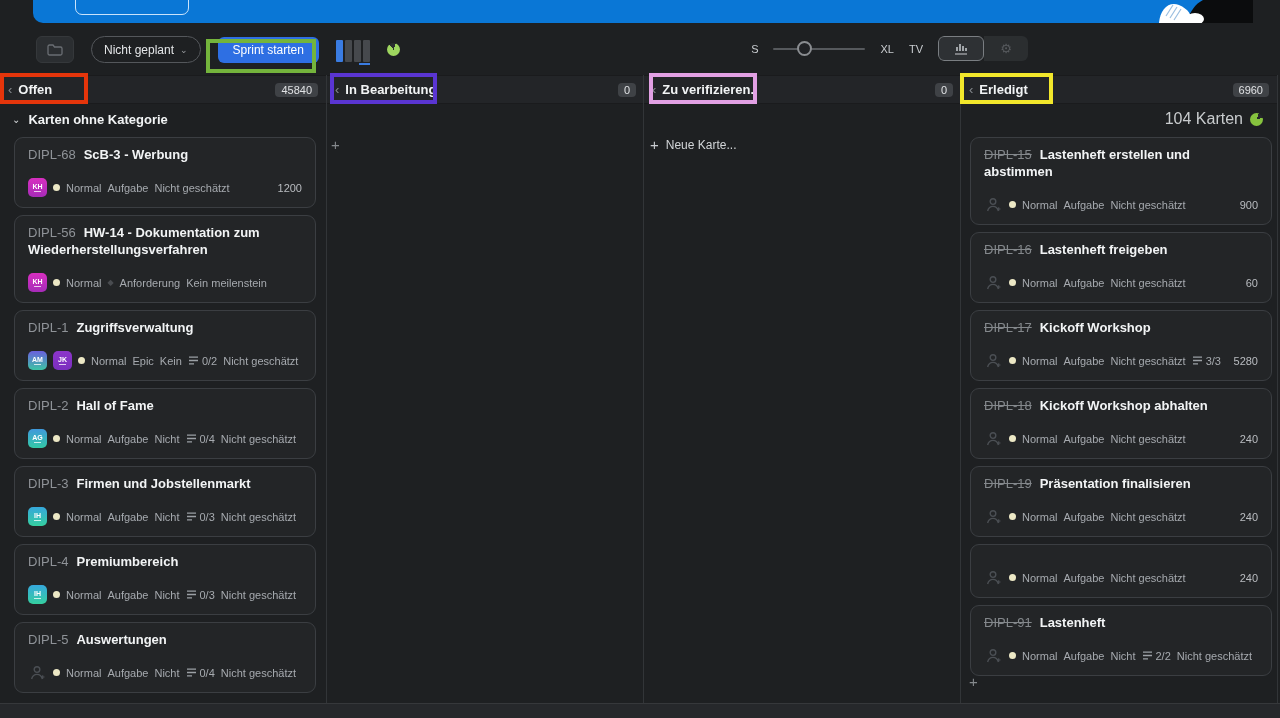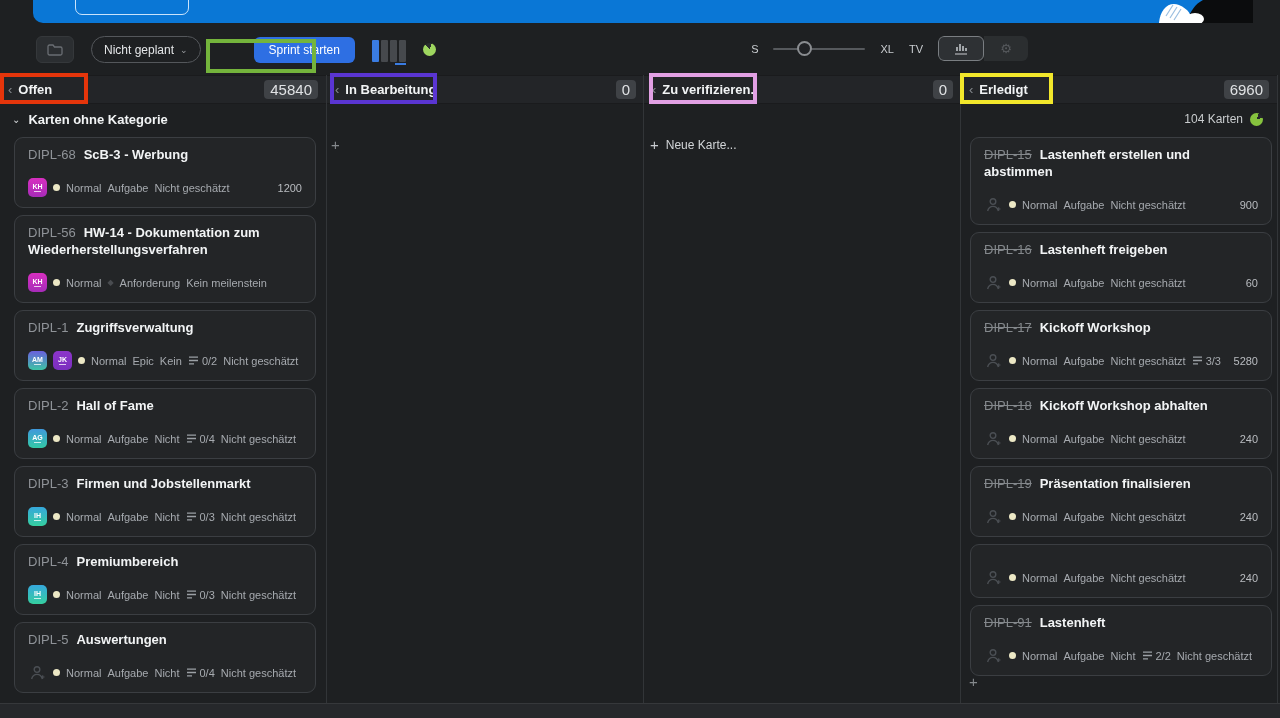--- a/index.html
+++ b/index.html
@@ -13,21 +13,21 @@
   .hand{position:absolute;right:0;top:0;height:23px;width:120px;}
   
   .toolbar{position:absolute;left:0;top:36px;width:1052px;height:33px;display:flex;align-items:flex-start;}
   .tb-left{display:flex;align-items:center;gap:17px;margin-left:36px;}
   .btn-folder{width:36px;height:25px;background:#2b2e31;border:1px solid #35383b;border-radius:6px;
               display:flex;align-items:center;justify-content:center;}
   .pill{height:25px;padding:0 12px;border:1px solid #54575b;border-radius:14px;display:flex;
         align-items:center;gap:6px;font-size:12px;color:#e4e6e8;}
   .pill .caret{font-size:9px;color:#9a9da1;}
   .btn-sprint{height:26px;padding:0 15px;background:#2e6fe3;border-radius:6px;display:flex;
-              align-items:center;font-size:12px;color:#fff;font-weight:500;margin-left:36px;}
+              align-items:center;font-size:12px;color:#fff;font-weight:500;}
   .bars{display:flex;gap:2px;align-items:flex-end;position:relative;height:24px;}
   .bars i{display:block;width:7px;height:22px;background:#46494d;border-radius:1px;}
   .bars i.active{background:#3a7ce2;}
   .bars u{position:absolute;right:0;bottom:-3px;width:11px;height:2px;background:#3a7ce2;}
   .pie{width:13px;height:13px;border-radius:50%;
        background:conic-gradient(from 320deg,#2a2d2f 0 60deg,#9ed65f 60deg 360deg);}
   .tb-right{margin-left:auto;margin-right:24px;display:flex;align-items:center;gap:15px;}
   .size-lbl{font-size:11px;color:#c9ccd0;}
   .slider{position:relative;width:92px;height:15px;display:flex;align-items:center;}
   .slider .track{width:100%;height:2px;background:#56595d;border-radius:1px;}
@@ -36,29 +36,29 @@
   .seg{display:flex;height:25px;border-radius:6px;overflow:hidden;}
   .seg .cell{width:44px;display:flex;align-items:center;justify-content:center;}
   .seg .cell.on{background:#2e3134;border:1px solid #7a7e82;border-radius:6px;}
   .seg .cell.off{background:#2b2e30;color:#56595d;font-size:13px;}
   
   .col-header{position:absolute;top:75px;height:29px;background:#232528;display:flex;
               align-items:center;padding:0 8px 0 8px;box-sizing:border-box;
               border-top:1px solid #1a1b1d;border-bottom:1px solid #1a1b1d;}
   .chev{color:#85898d;font-size:13px;margin-right:6px;}
   .col-title{font-size:13px;font-weight:700;color:#f2f4f5;}
-  .col-count{margin-left:auto;background:#3f4246;color:#e0e2e4;font-size:15px;
+  .col-count{margin-left:auto;background:#3f4246;color:#e0e2e4;font-size:11px;
              padding:1px 6px;border-radius:4px;}
   .vline{position:absolute;top:75px;height:628px;width:1px;background:#323538;}
   
   .section-row{position:absolute;left:0;top:106px;width:1277px;height:26px;display:flex;
                align-items:center;padding:0 14px 0 12px;box-sizing:border-box;}
   .sec-chev{color:#d7dadd;font-size:10px;margin-right:8px;}
   .sec-title{font-size:13px;font-weight:700;color:#f2f4f5;}
-  .sec-right{margin-left:auto;display:flex;align-items:center;gap:7px;font-size:12px;color:#c9ccce;}
+  .sec-right{margin-left:auto;display:flex;align-items:center;gap:7px;font-size:16px;color:#c9ccce;}
   .pie2{width:13px;height:13px;border-radius:50%;
         background:conic-gradient(from 20deg,#26282b 0 55deg,#86c33e 55deg 360deg);}
   
   .lane{position:absolute;top:137px;width:304px;display:flex;flex-direction:column;gap:7px;
         height:566px;overflow:hidden;}
   .card{position:relative;margin-left:2px;background:#232527;border:1px solid #3b3e42;
         border-radius:9px;padding:8px 13px 9px 13px;box-sizing:border-box;}
   .stripe{position:absolute;left:-9px;top:2px;bottom:2px;width:4px;border-radius:2px;background:#eef1d3;}
   .card-head{font-size:13px;line-height:17px;}
   .card-id{color:#8f9398;margin-right:8px;}

